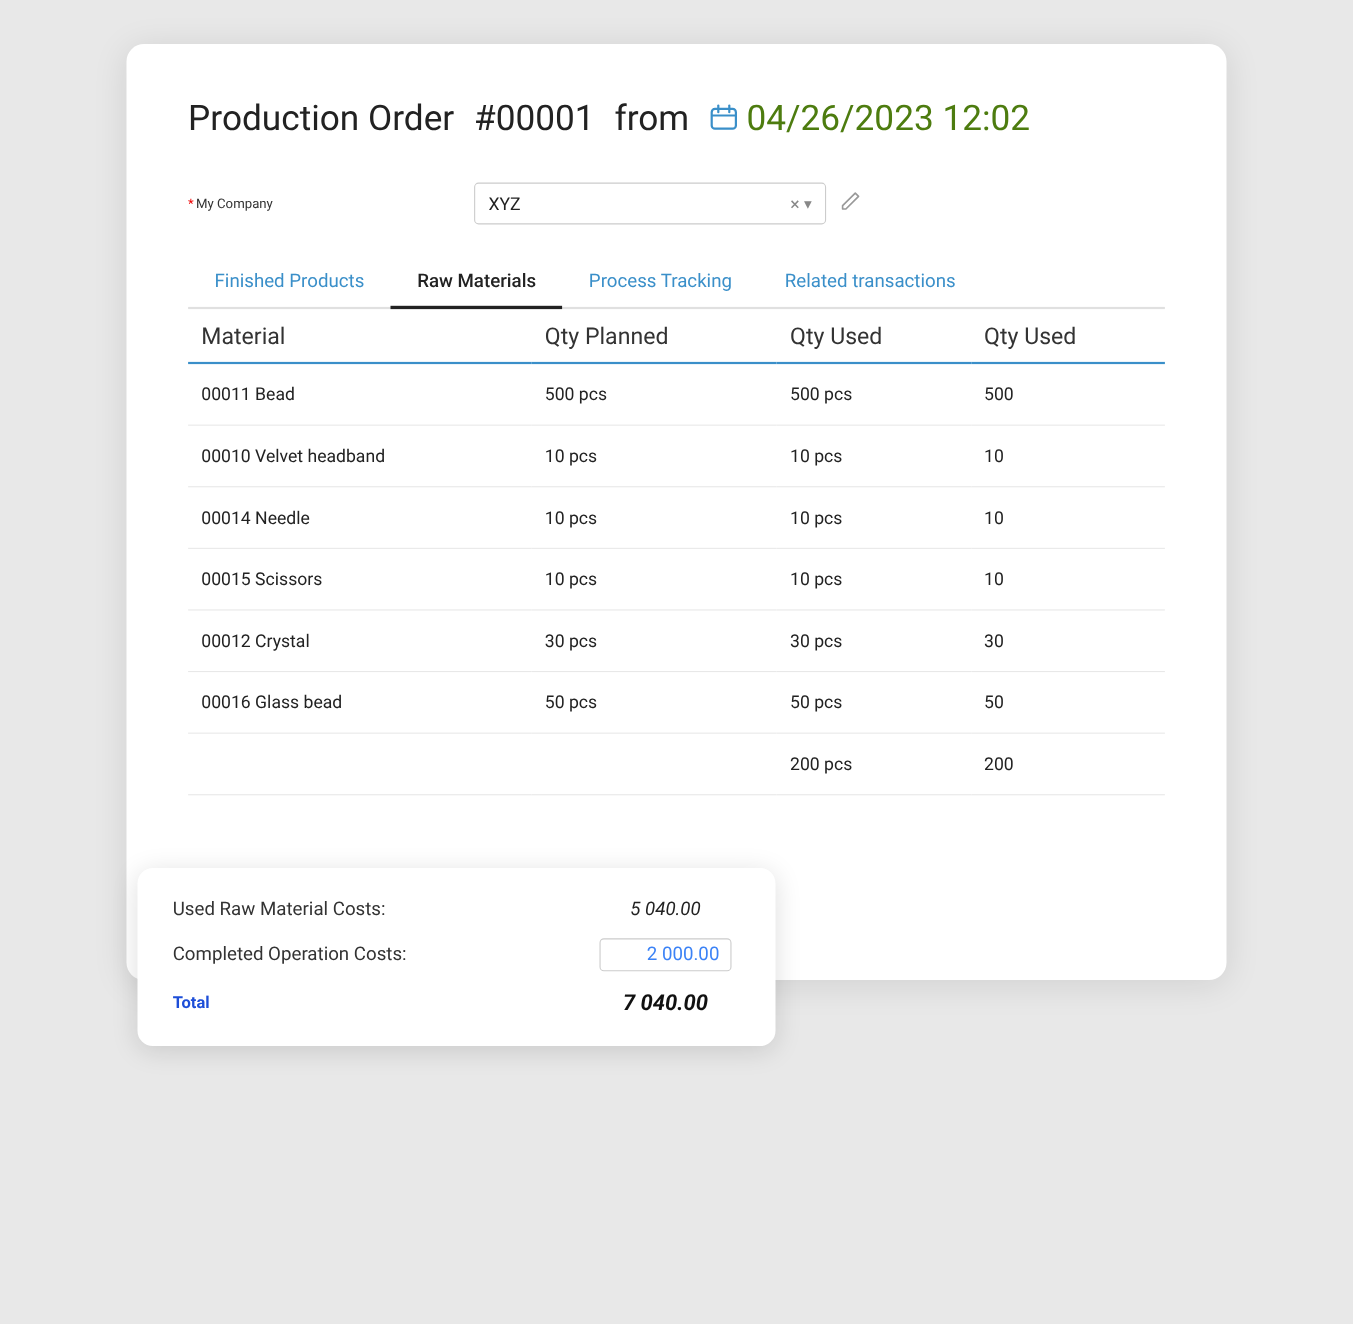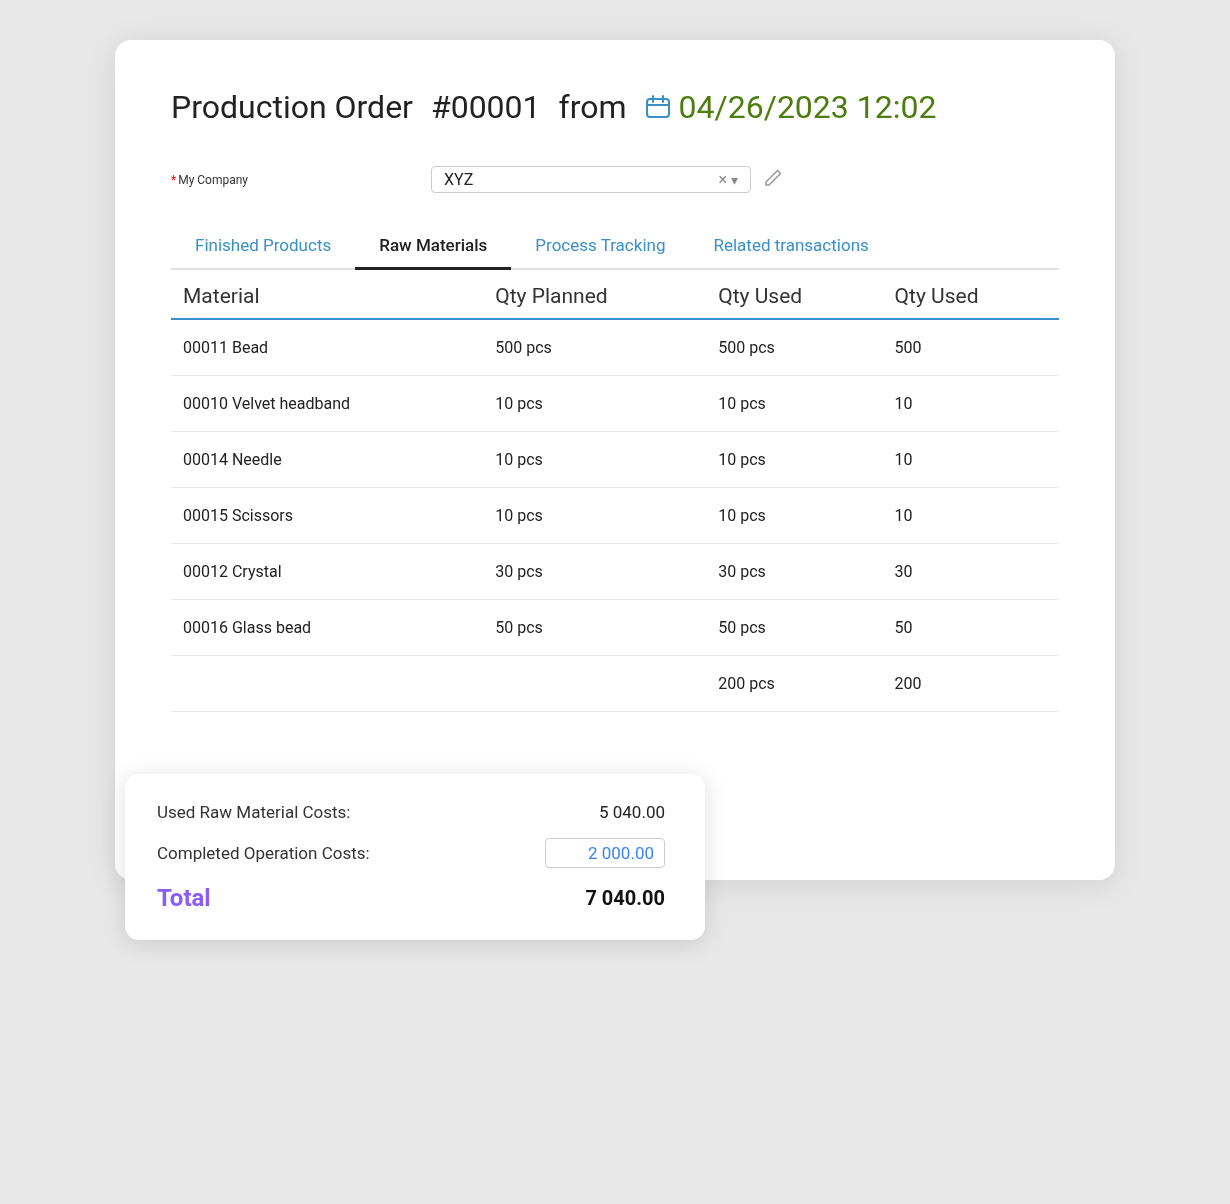--- a/index.html
+++ b/index.html
@@ -75,21 +75,21 @@
       border: 1px solid #ccc;
       border-radius: 4px;
       padding: 0 12px;
       font-size: 16px;
       width: 320px;
       display: flex;
       align-items: center;
       justify-content: space-between;
       background: #fff;
       cursor: pointer;
-      height: 27px;
+      height: 38px;
     }
     .form-select .select-value {
       flex: 1;
       color: #222;
     }
     .select-actions {
       display: flex;
       align-items: center;
       gap: 4px;
       color: #888;
@@ -202,26 +202,27 @@
       margin-bottom: 0;
     }
     .cost-row .cost-label {
       color: #333;
       font-size: 17px;
     }
     .cost-row .cost-value {
       font-size: 17px;
       color: #222;
       min-width: 120px;
-      text-align: right;
+      text-align: center;
+      font-style: italic;
     }
     .cost-row.total-row .cost-label {
       font-weight: 700;
-      font-size: 24px;
-      color: #8b5cf6;
+      font-size: 15px;
+      color: #1d4ed8;
     }
     .cost-row.total-row .cost-value {
       font-weight: 700;
       font-size: 20px;
       color: #111;
     }
     .op-cost-box {
       border: 1px solid #ccc;
       border-radius: 4px;
       padding: 4px 10px;

